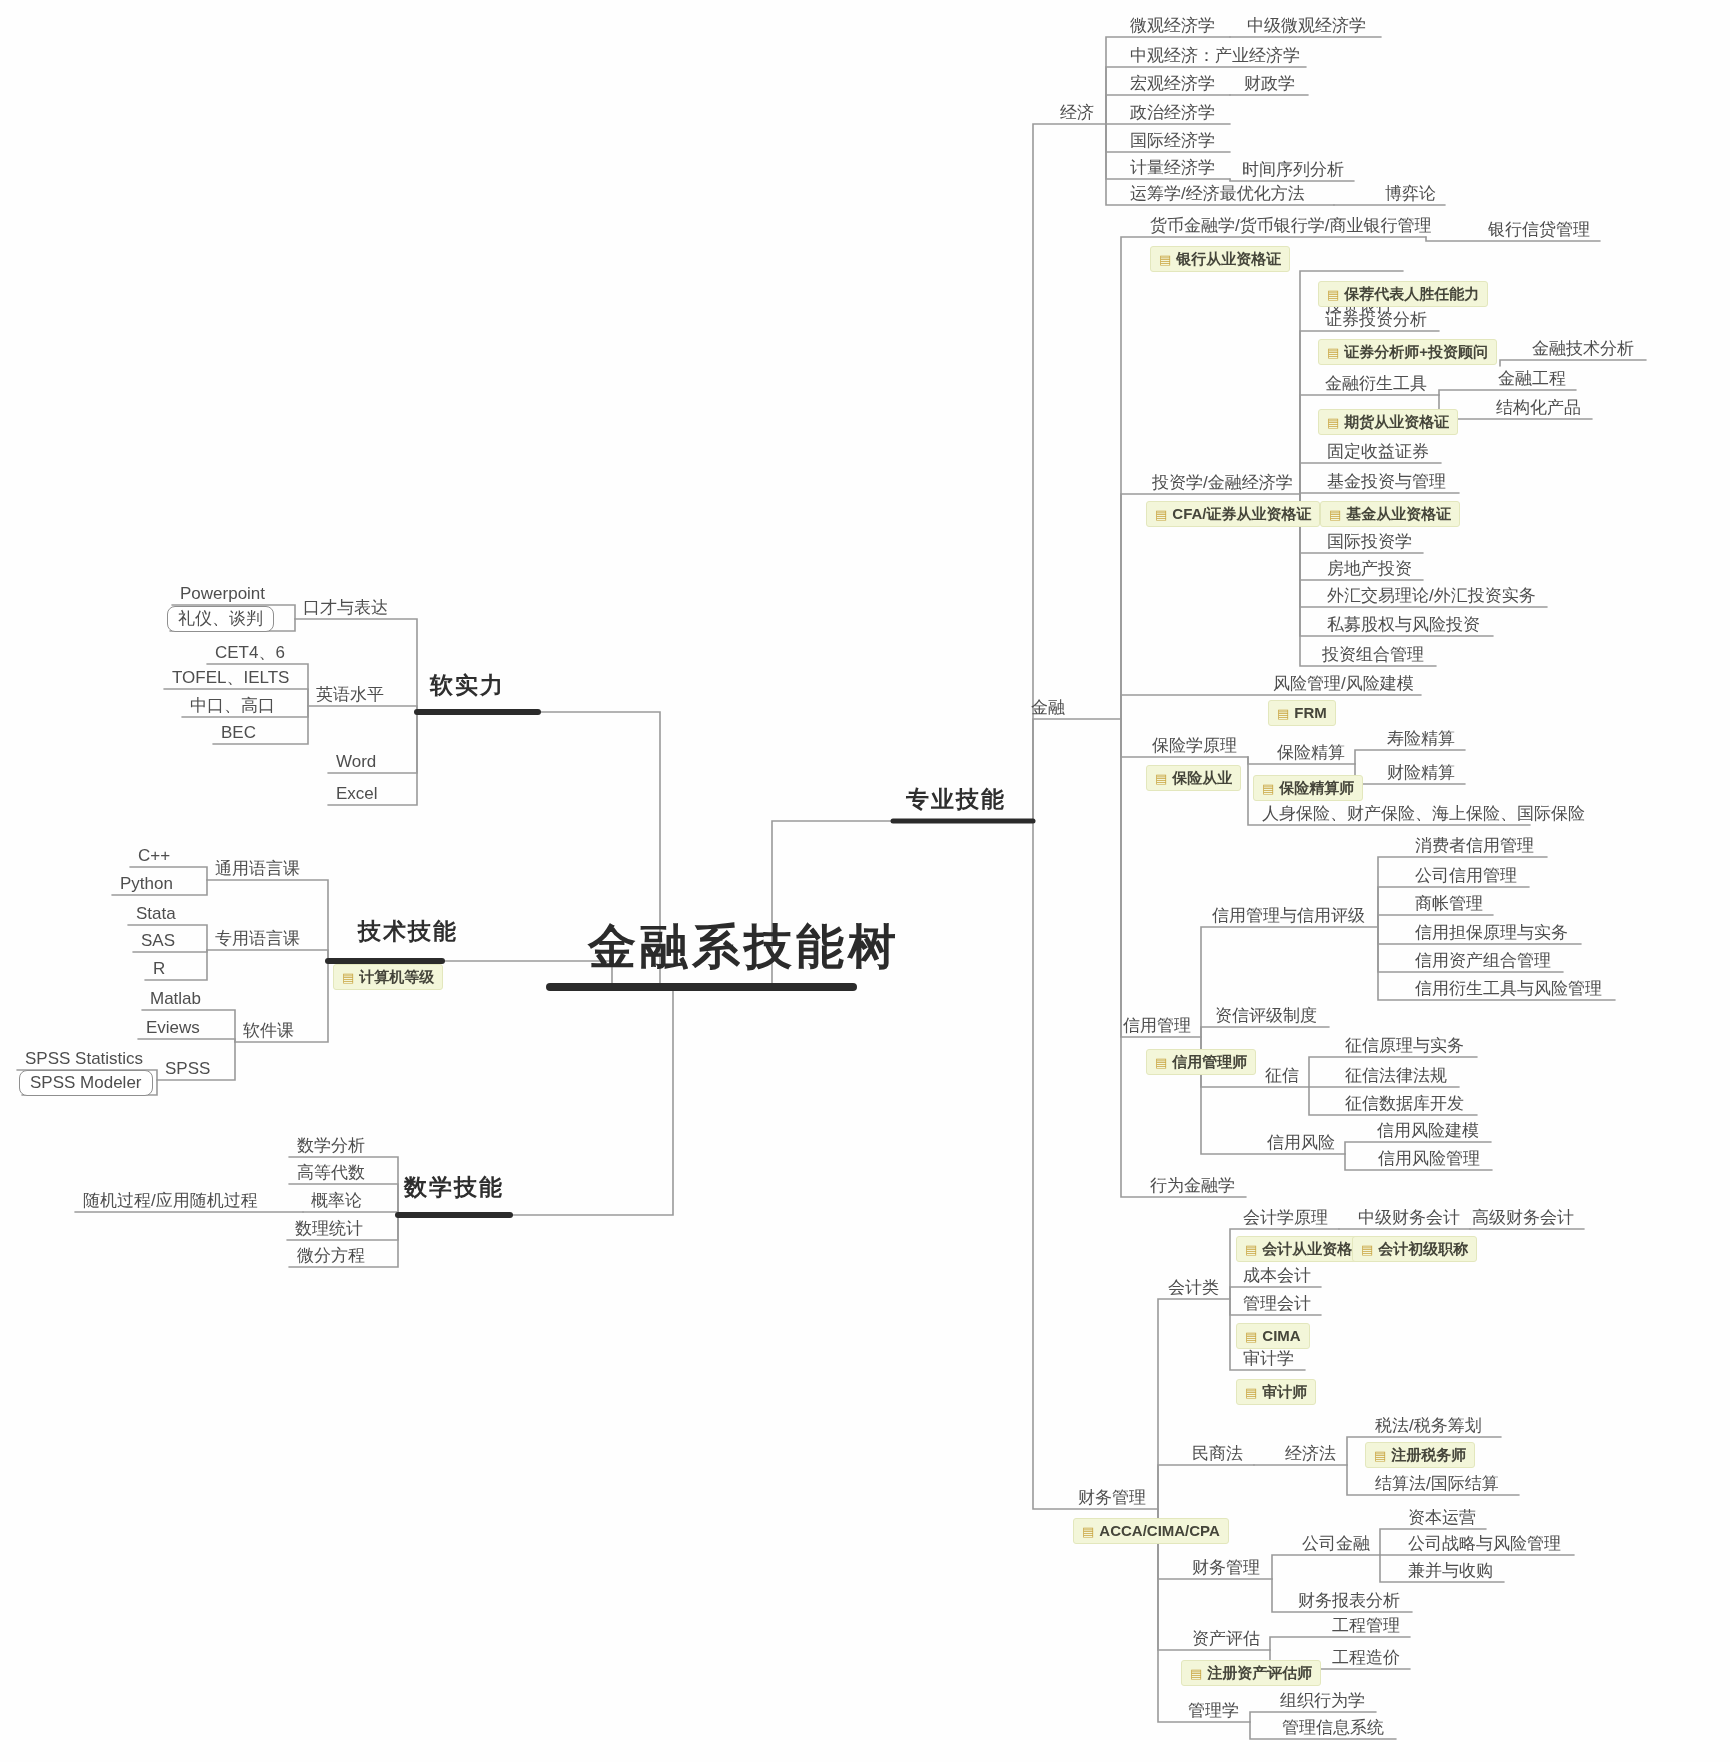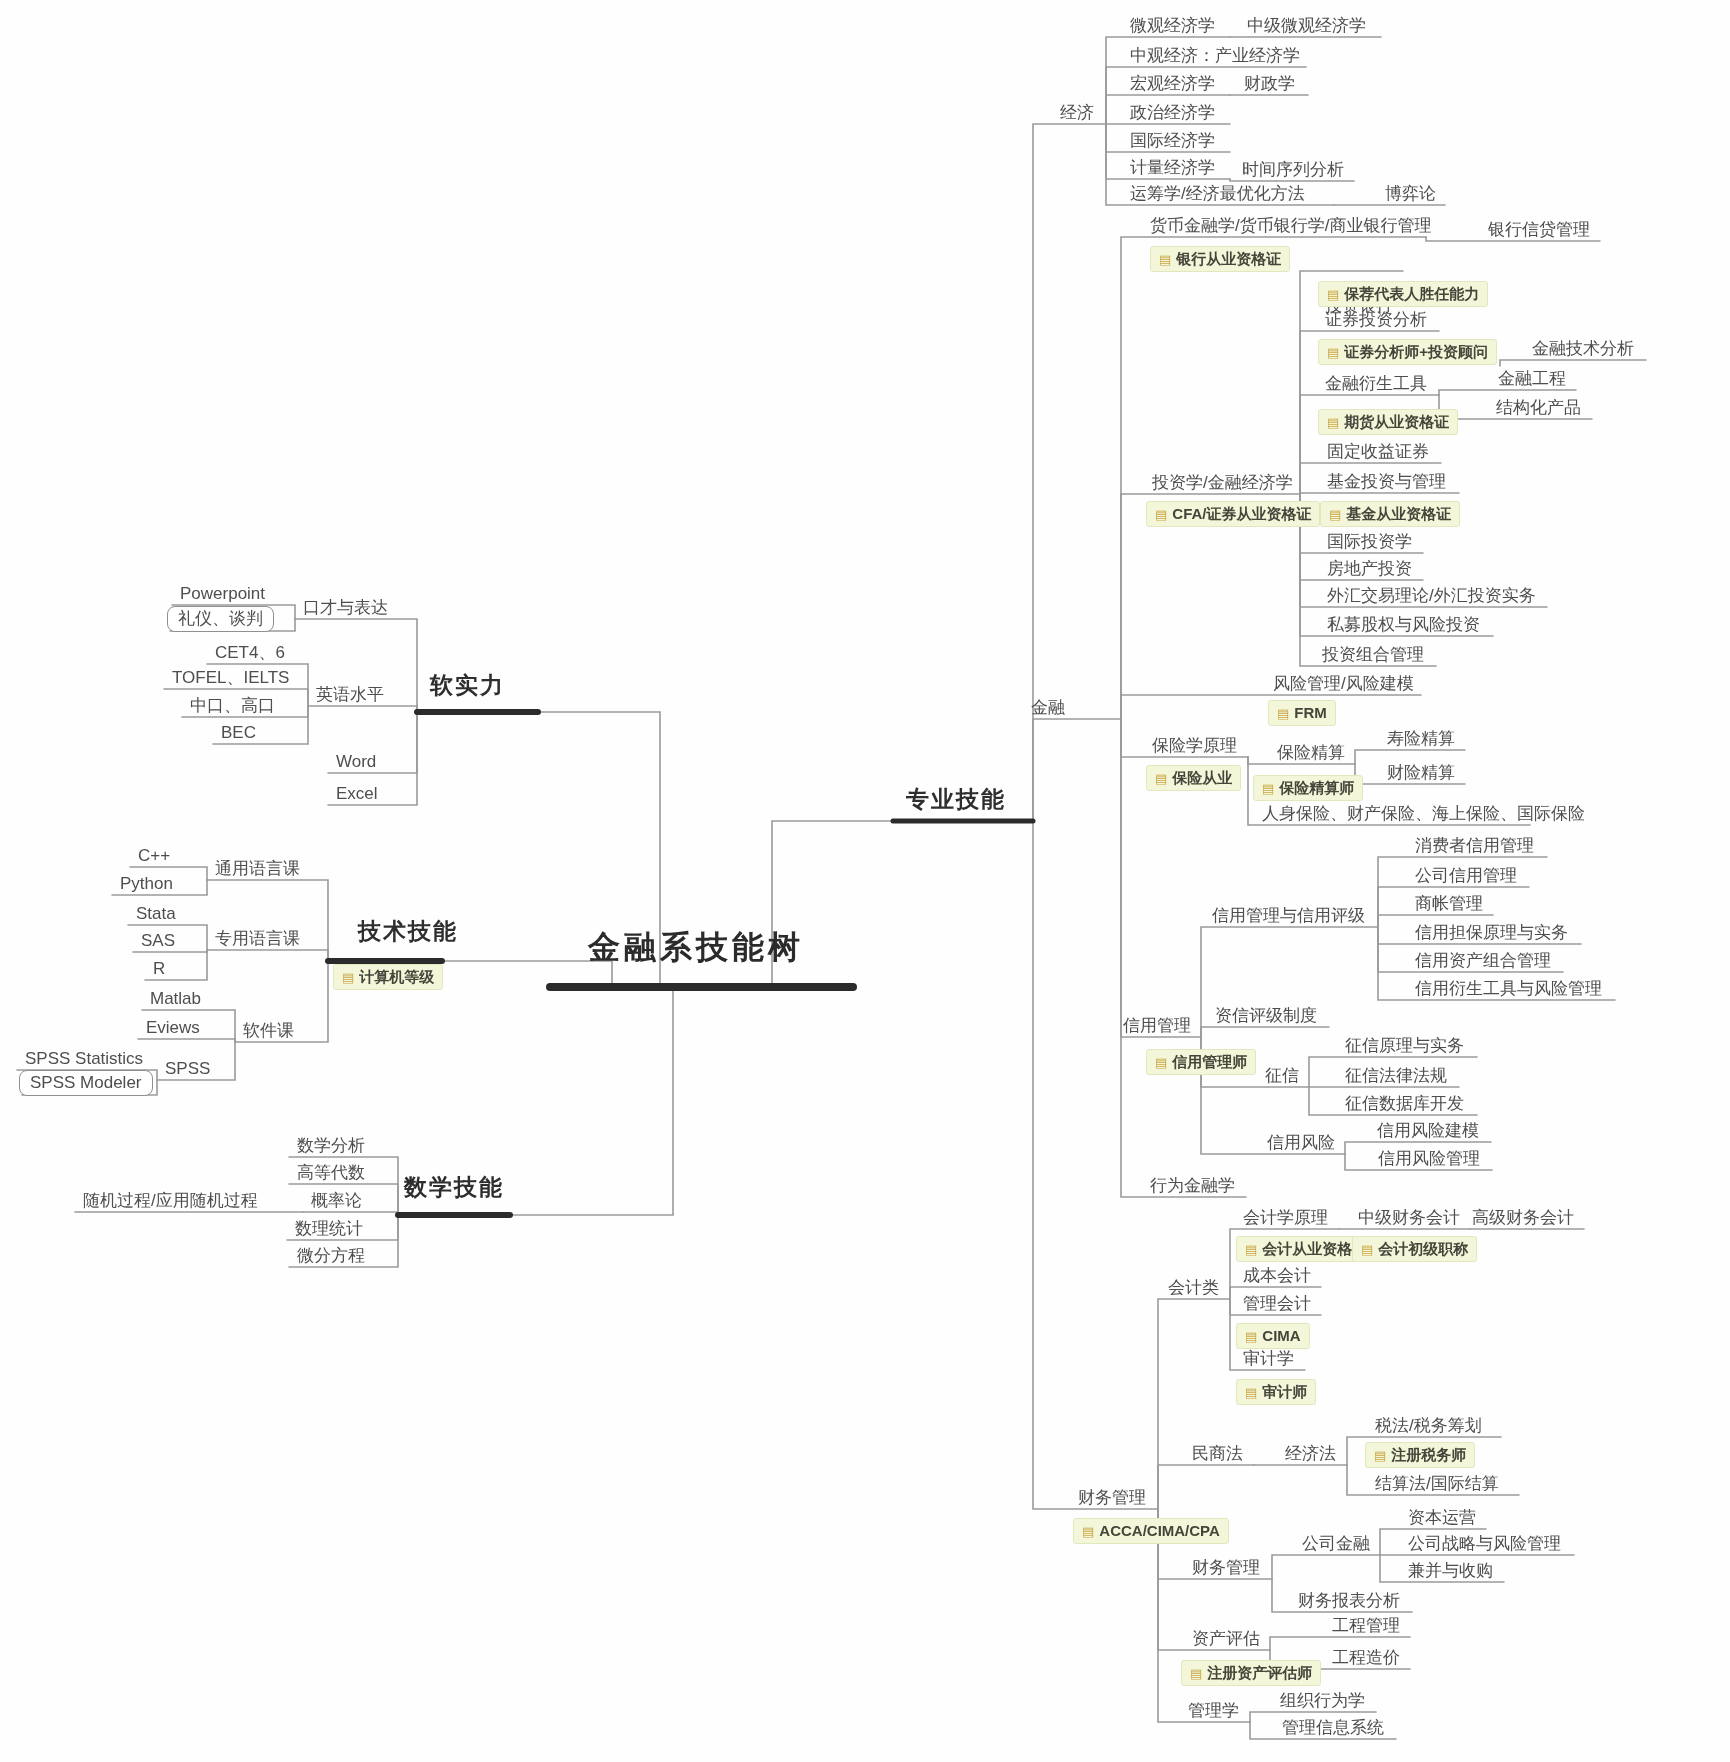--- a/index.html
+++ b/index.html
@@ -2,21 +2,21 @@
 <html><head>
 <meta charset="utf-8">
 <style>
   html,body{margin:0;padding:0;background:#ffffff;}
   #canvas{position:relative;width:1730px;height:1762px;background:#fefefe;overflow:hidden;
           font-family:"Liberation Sans", sans-serif;}
   #edges{position:absolute;left:0;top:0;}
   .node{position:absolute;white-space:nowrap;color:#4e4e4e;font-size:17px;line-height:20px;}
   .node.boxed{border:1.6px solid #8f8f8f;border-radius:8px;padding:2px 10px;margin-left:-11px;margin-top:-4px;background:#fff;}
   .node.main{font-weight:bold;color:#2e2e2e;font-size:23px;line-height:26px;letter-spacing:2px;}
-  .node.root{font-weight:bold;color:#2b2b2b;font-size:32px;line-height:44px;letter-spacing:4px;
+  .node.root{font-weight:bold;color:#2b2b2b;font-size:48px;line-height:44px;letter-spacing:4px;
              font-family:"Liberation Serif", serif;}
   .badge{position:absolute;white-space:nowrap;display:flex;align-items:center;gap:5px;
          background:#f3f6d9;border:1px solid #e3e7bd;border-radius:3px;padding:3px 8px;
          font-size:15px;font-weight:bold;color:#45453a;line-height:18px;}
   .cert-icon{color:#c9a542;font-size:13px;line-height:13px;font-weight:normal;}
 </style>
 <title>金融系技能树</title></head>
 <body>
 
 <div id="canvas">

